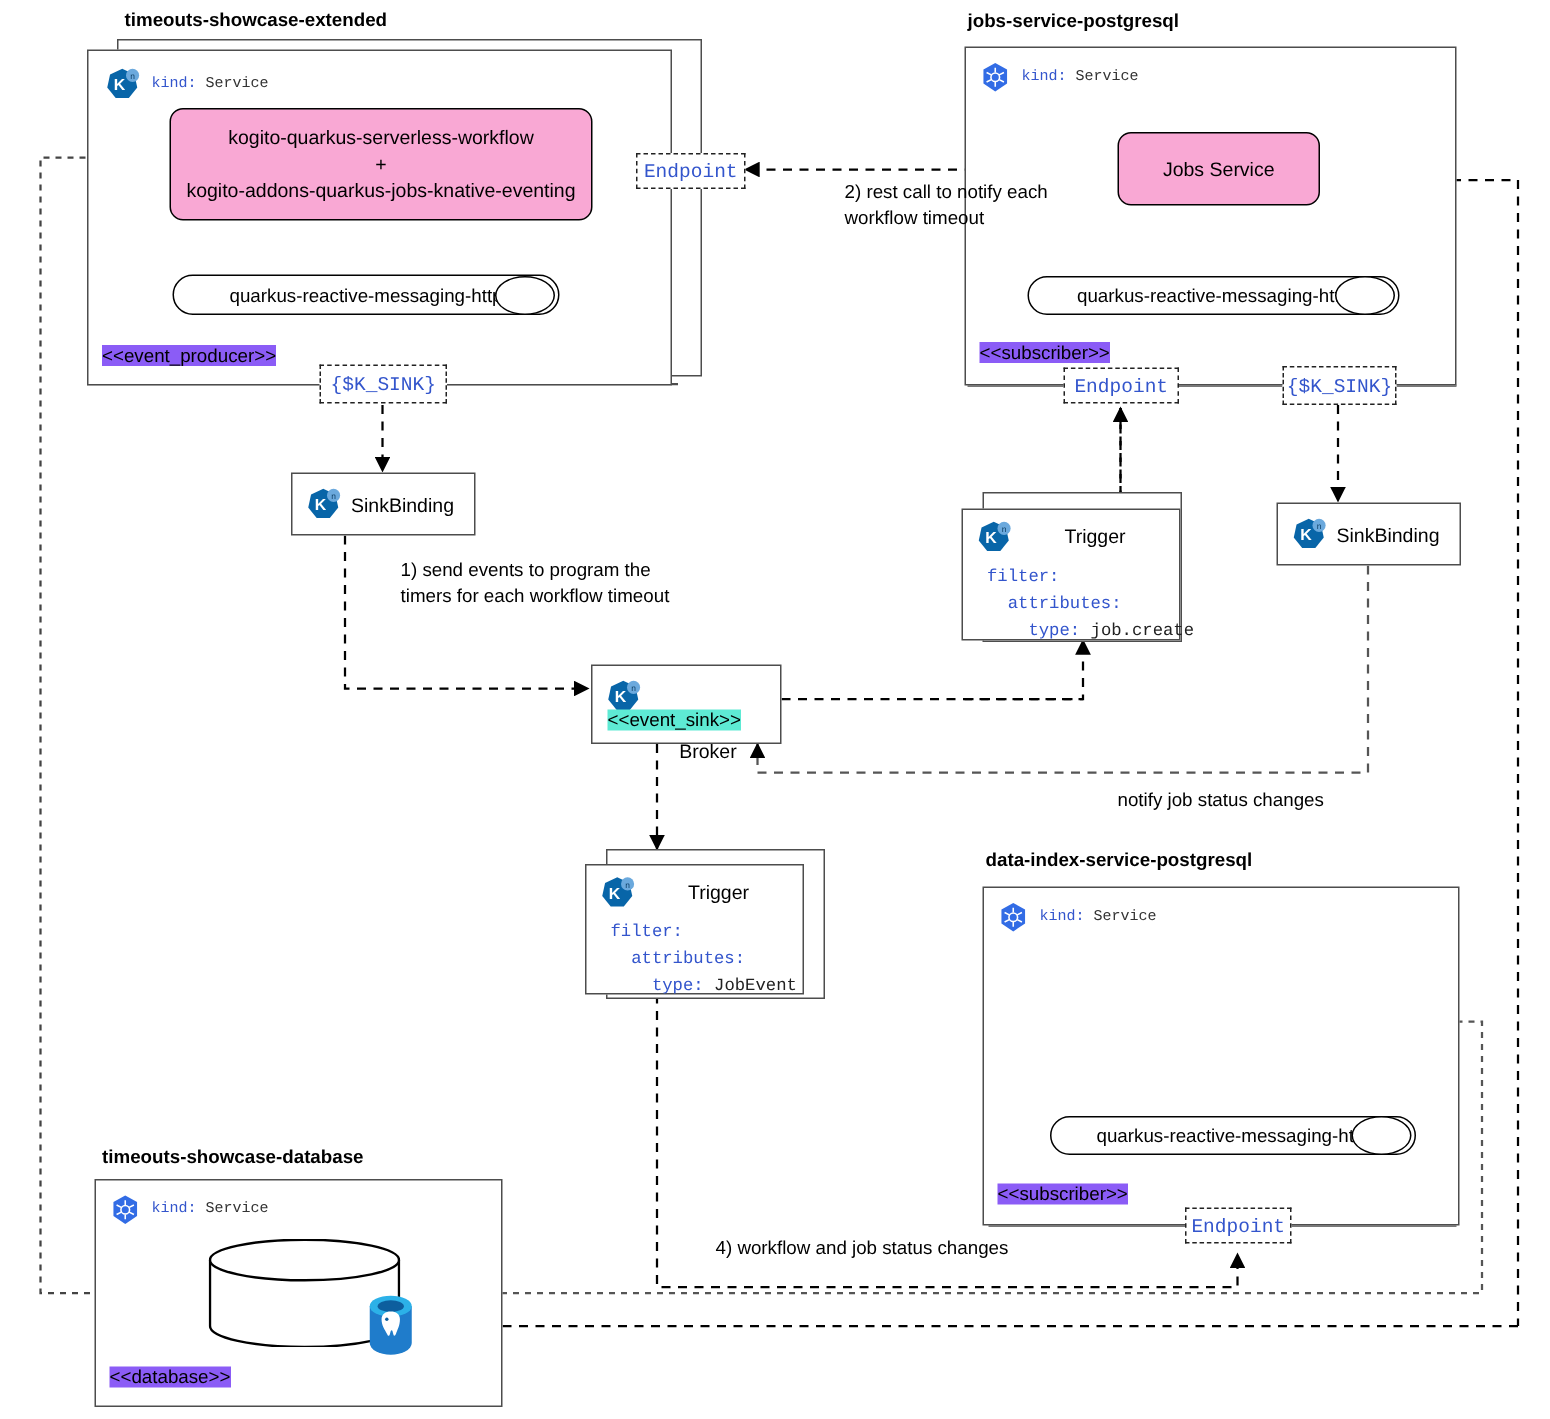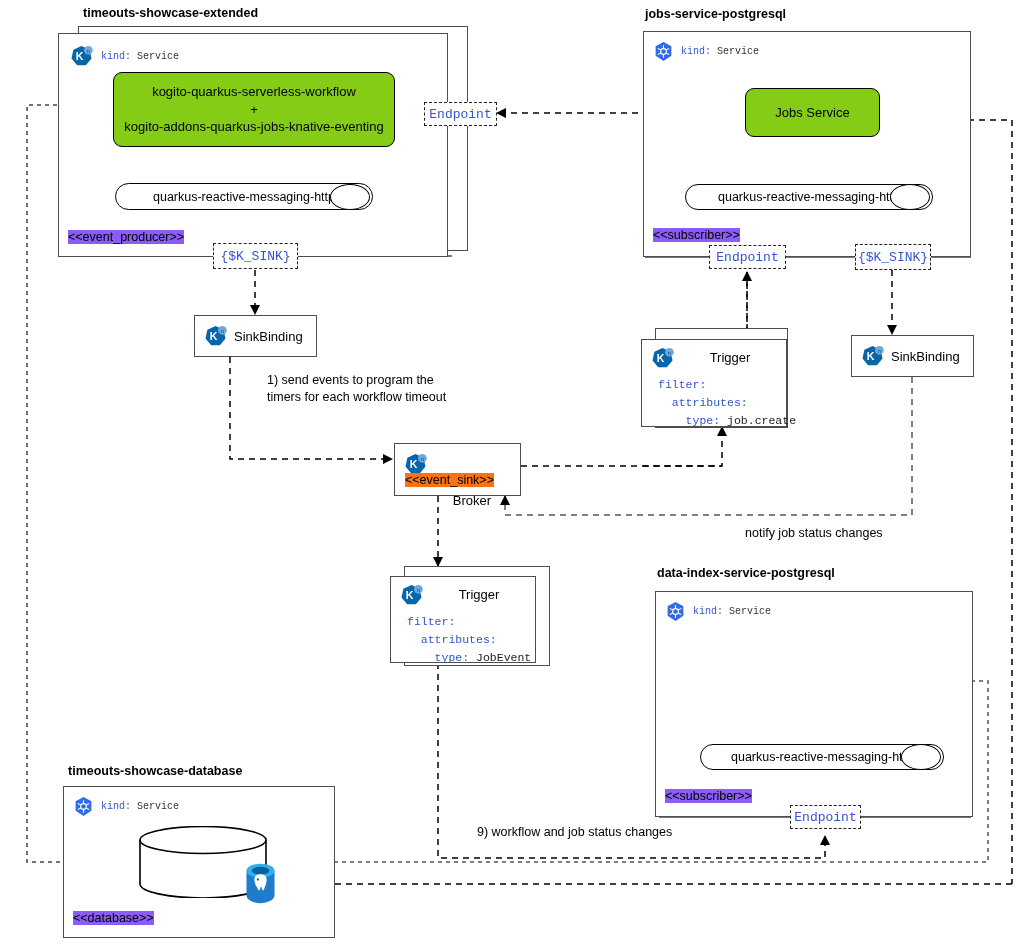--- a/index.html
+++ b/index.html
@@ -11,21 +11,21 @@
 
   .panel{position:absolute;border:1.6px solid #4d4d4d;background:#fff;box-sizing:border-box;}
   .panel-back{position:absolute;border:1.6px solid #4d4d4d;background:#fff;box-sizing:border-box;}
 
   .kindrow{position:absolute;display:flex;align-items:center;gap:7px;}
   .kindtxt{font-family:Liberation Mono, monospace;font-size:10px;color:#3355cc;white-space:nowrap;}
   .kindtxt .v{color:#333;}
 
   .stereo{position:absolute;font-size:12.5px;color:#000;white-space:nowrap;background:#8b5cf6;}
 
-  .rbox{position:absolute;border:1.5px solid #000;border-radius:9px;background:#84cc16;
+  .rbox{position:absolute;border:1.5px solid #000;border-radius:9px;background:#f9a8d4;
         display:flex;flex-direction:column;align-items:center;justify-content:center;
         font-size:13px;line-height:1.35;box-sizing:border-box;text-align:center;}
 
   .pill{position:absolute;border:1.4px solid #000;border-radius:40px;background:#fff;box-sizing:border-box;}
   .pill .lbl{position:absolute;left:0;right:0;top:50%;transform:translateY(-50%);text-align:center;font-size:12.5px;}
   .pill .knob{position:absolute;right:2px;top:50%;transform:translateY(-50%);width:38px;height:24px;
               border:1.4px solid #000;border-radius:50%;background:#fff;}
 
   .dashnode{position:absolute;border:1.5px dashed #222;background:#fff;
             display:flex;align-items:center;justify-content:center;
@@ -208,21 +208,21 @@
   <div class="kbox" style="left:394px;top:443px;width:127px;height:53px;">
     <span class="kn-ic" style="position:absolute;left:8px;top:8px;">
       <svg viewBox="0 0 40 40" width="25" height="25">
         <path d="M20 3 L33 9 L36 23 L27 34 L13 34 L4 23 L7 9 Z" fill="#0865a8"></path>
         <text x="17" y="26" font-family="Liberation Sans, sans-serif" font-size="17" font-weight="bold" fill="#fff" text-anchor="middle">K</text>
         <circle cx="31" cy="10" r="7" fill="#6ba9dd"></circle>
         <text x="31" y="14" font-family="Liberation Sans, sans-serif" font-size="9" fill="#0d3f66" text-anchor="middle">n</text>
       </svg>
     </span>
     <div style="position:absolute;left:30px;top:10px;width:94px;text-align:center;font-size:13px;margin-top:39px;">Broker</div>
-    <div class="stereo" style="left:10px;top:29px;background:#f97316;">&lt;&lt;event_sink&gt;&gt;</div>
+    <div class="stereo" style="left:10px;top:29px;background:#5eead4;">&lt;&lt;event_sink&gt;&gt;</div>
   </div>
 
   <div class="kbox-back" style="left:655px;top:328px;width:133px;height:100px;"></div>
   <div class="kbox" style="left:641px;top:339px;width:146px;height:88px;">
     <span class="kn-ic" style="position:absolute;left:8px;top:6px;">
       <svg viewBox="0 0 40 40" width="25" height="25">
         <path d="M20 3 L33 9 L36 23 L27 34 L13 34 L4 23 L7 9 Z" fill="#0865a8"></path>
         <text x="17" y="26" font-family="Liberation Sans, sans-serif" font-size="17" font-weight="bold" fill="#fff" text-anchor="middle">K</text>
         <circle cx="31" cy="10" r="7" fill="#6ba9dd"></circle>
         <text x="31" y="14" font-family="Liberation Sans, sans-serif" font-size="9" fill="#0d3f66" text-anchor="middle">n</text>
@@ -308,16 +308,18 @@
       <ellipse cx="20" cy="10" rx="10" ry="4.5" fill="#0d5e9e"></ellipse>
       <g fill="#fff">
         <path d="M13 20 c0 -4 3 -6 7 -6 c4 0 7 2 7 6 c0 5 -2 8 -3 11 c-0.6 1.7 -1.6 2 -2 0.6 l-0.7 -2.6 c-0.2 -0.9 -1 -0.9 -1.3 0 l-0.8 2.8 c-0.4 1.3 -1.4 1 -2 -0.6 C15.6 28 13 25 13 20 Z"></path>
       </g>
       <circle cx="17" cy="20" r="1.3" fill="#0d5e9e"></circle>
     </svg>
   </div>
 
   <div class="edgelbl" style="left:267px;top:372px;">1) send events to program the
 timers for each workflow timeout</div>
-  <div class="edgelbl" style="left:477px;top:824px;">9) workflow and job status changes</div>
+  <div class="edgelbl" style="left:563px;top:120px;">2) rest call to notify each
+workflow timeout</div>
+  <div class="edgelbl" style="left:477px;top:824px;">4) workflow and job status changes</div>
   <div class="edgelbl" style="left:745px;top:525px;">notify job status changes</div>
 
 </div>
 
 </body></html>

